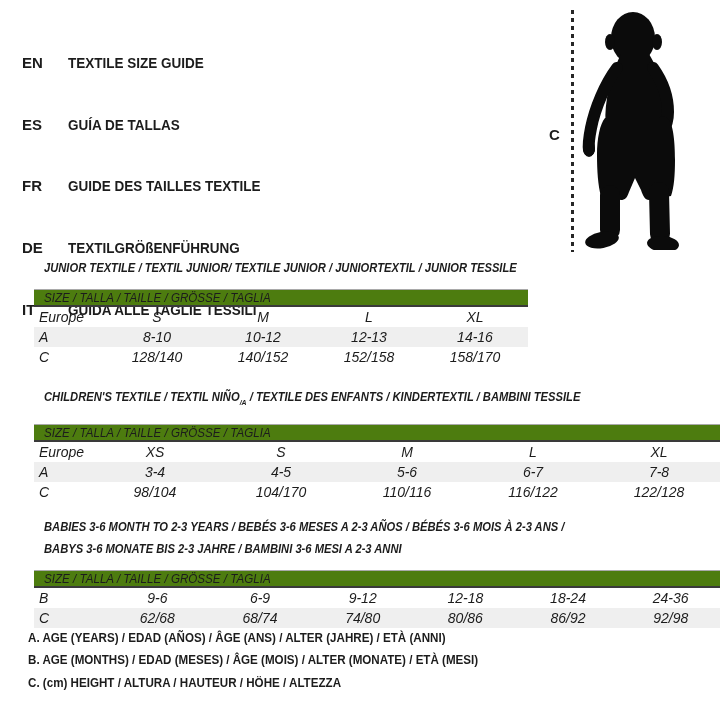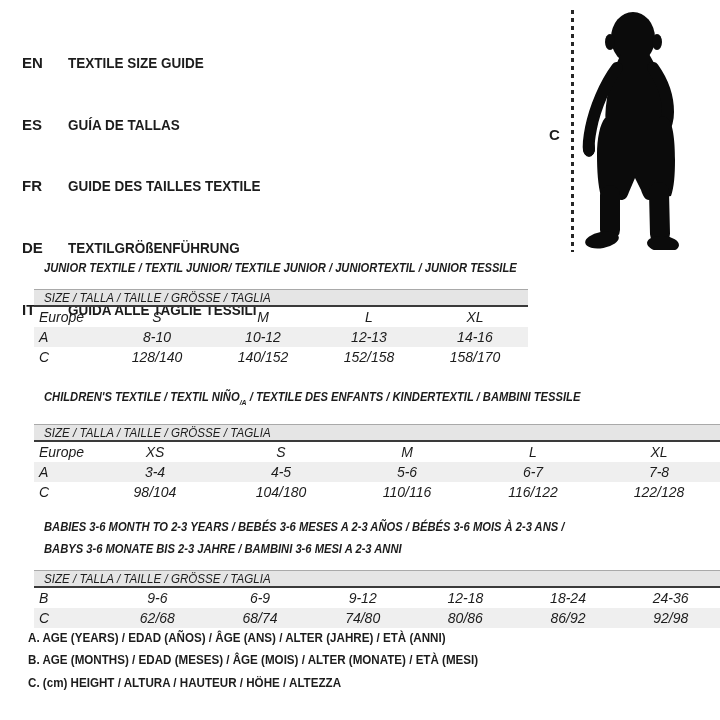--- a/index.html
+++ b/index.html
@@ -22,21 +22,21 @@
     position:absolute;left:26px;top:8px;width:3px;height:242px;
     background:repeating-linear-gradient(to bottom,#262626 0 4px,transparent 4px 8px);
   }
   .measure-label{position:absolute;left:4px;top:124px;font-weight:bold;font-size:15px;}
   .silhouette{position:absolute;left:30px;top:8px;}
 
   
   .section{position:absolute;left:34px;font-style:italic;}
   .tbl-title{margin:0 0 0 10px;font-size:13px;font-weight:bold;line-height:16px;white-space:nowrap;}
   .size-bar{
-    margin-top:13px;height:18px;background:#e5e5e5;
+    margin-top:13px;height:18px;background:#4d7c0f;
     border-top:1px solid #a9a9a9;border-bottom:2px solid #3a3a3a;
     display:flex;align-items:center;padding-left:10px;box-sizing:border-box;
     font-size:13.5px;
   }
   .trow{display:flex;height:20px;align-items:center;font-size:14px;}
   .trow.striped{background:#efefef;}
   .rlabel{padding-left:5px;box-sizing:border-box;}
   .t1 .rlabel{flex:0 0 70px;}
   .t2 .rlabel{flex:0 0 58px;}
   .t3 .rlabel{flex:0 0 72px;}
@@ -141,21 +141,21 @@
     <span class="rlabel">A</span>
     <span class="cell">3-4</span>
     <span class="cell">4-5</span>
     <span class="cell">5-6</span>
     <span class="cell">6-7</span>
     <span class="cell">7-8</span>
   </div>
   <div class="trow">
     <span class="rlabel">C</span>
     <span class="cell">98/104</span>
-    <span class="cell">104/180</span>
+    <span class="cell">104/170</span>
     <span class="cell">110/116</span>
     <span class="cell">116/122</span>
     <span class="cell">122/128</span>
   </div>
 </div>
 
 <div class="section t3" style="top:519px;width:688px;">
   <h2 class="tbl-title"><span class="condensed">BABIES 3-6 MONTH TO 2-3 YEARS / BEBÉS 3-6 MESES A 2-3 AÑOS / BÉBÉS 3-6 MOIS À 2-3 ANS /</span></h2>
   <h2 class="tbl-title title-line2"><span class="condensed">BABYS 3-6 MONATE BIS 2-3 JAHRE / BAMBINI 3-6 MESI A 2-3 ANNI</span></h2>
   <div class="size-bar">

